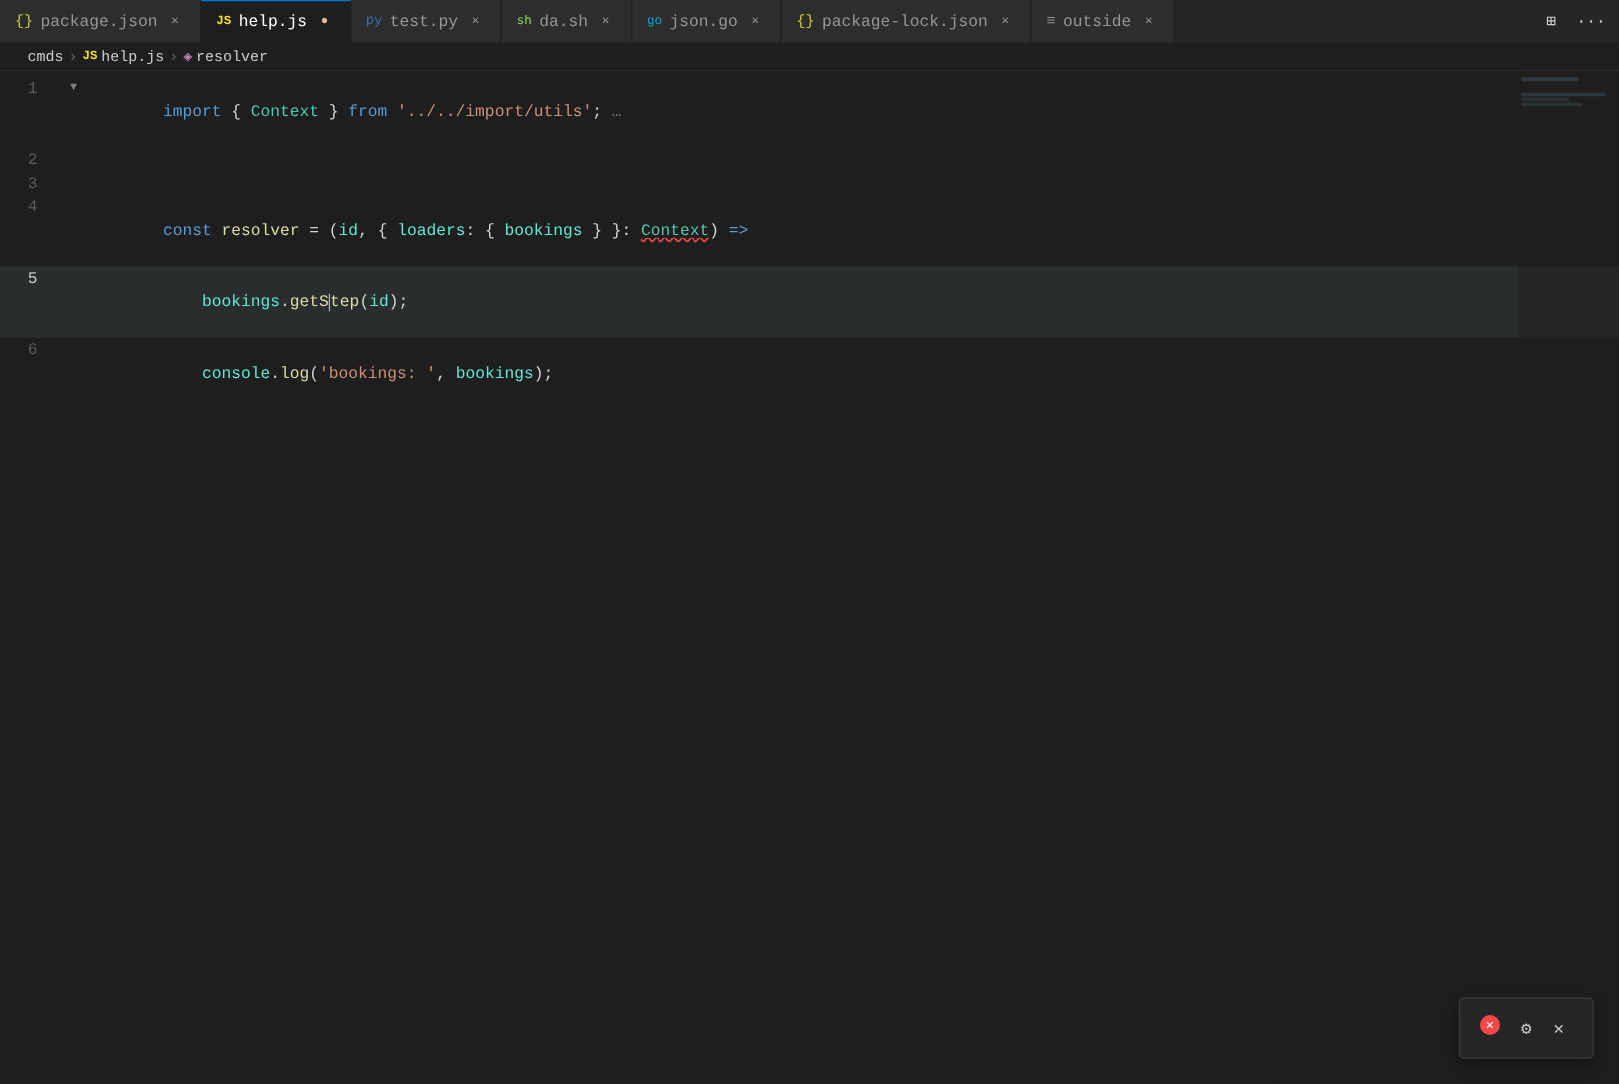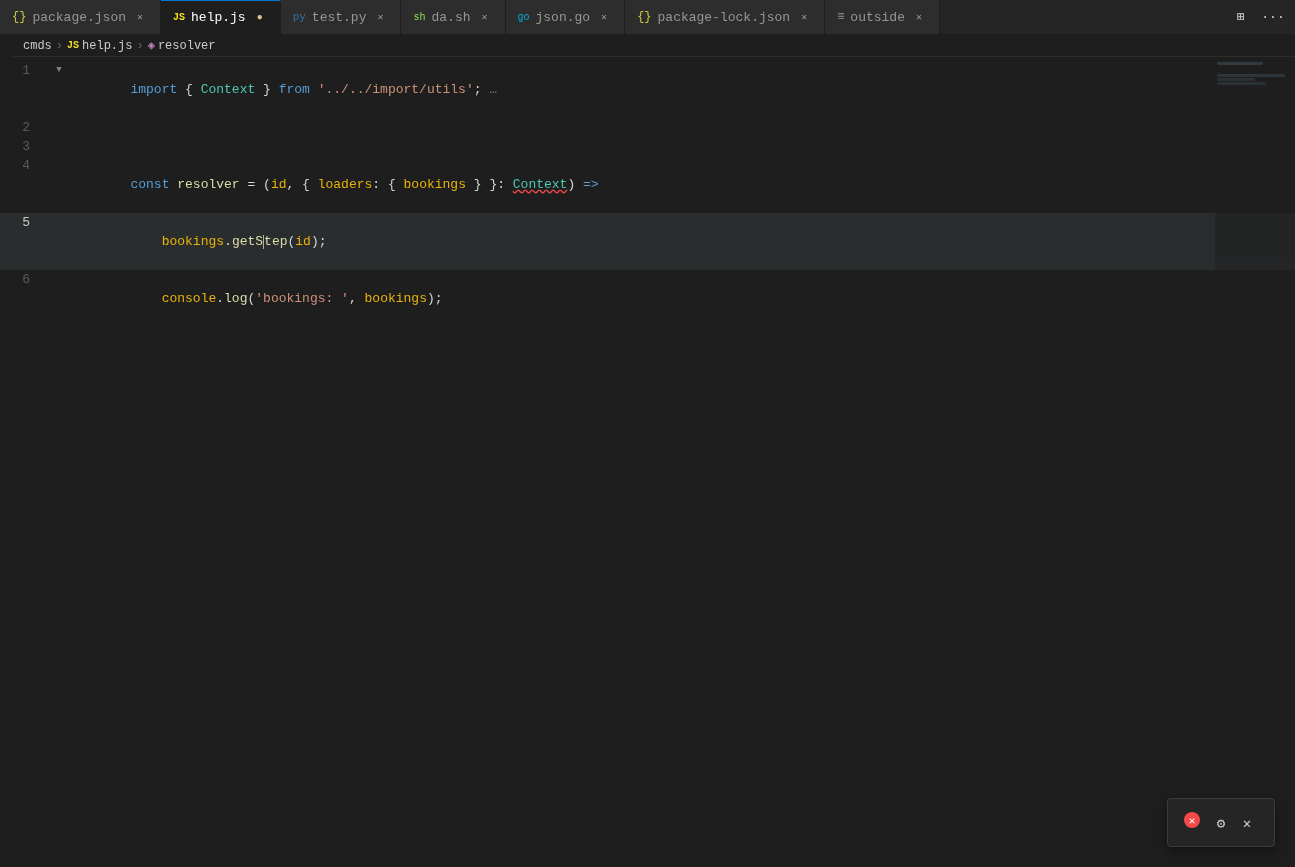--- a/index.html
+++ b/index.html
@@ -81,26 +81,25 @@
       cursor: pointer;
       border-radius: 3px;
     }
 
     
     .breadcrumb-bar {
       display: flex;
       align-items: center;
       height: 22px;
       background: #1e1e1e;
-      padding: 0 10px;
+      padding: 0 22px;
       font-size: 12px;
       color: #cccccc;
       gap: 4px;
       border-bottom: 1px solid #2d2d2d;
-      margin-left: 13px;
     }
 
     .breadcrumb-sep {
       color: #666;
     }
 
     .breadcrumb-item {
       display: flex;
       align-items: center;
       gap: 3px;
@@ -142,21 +141,21 @@
       flex: 1;
       white-space: pre;
       font-size: 13px;
     }
 
     
     .kw { color: #569cd6; } 
     .fn { color: #dcdcaa; } 
     .str { color: #ce9178; } 
     .type { color: #4ec9b0; } 
-    .var { color: #eab308; } 
+    .var { color: #5eead4; } 
     .op { color: #d4d4d4; } 
     .punc { color: #d4d4d4; } 
     .arrow { color: #569cd6; } 
     .gray { color: #808080; }
 
     
     .squiggly-red {
       text-decoration: underline wavy #f44747;
       text-decoration-skip-ink: none;
     }

